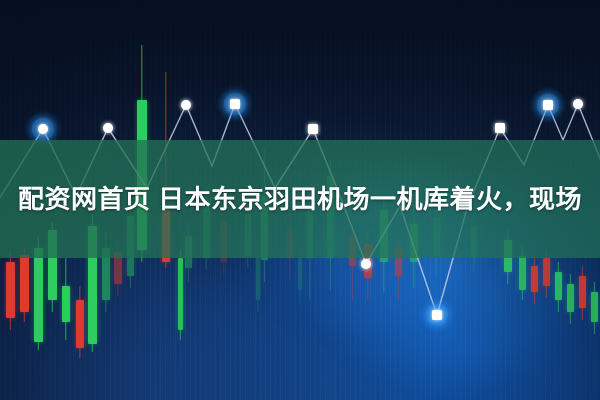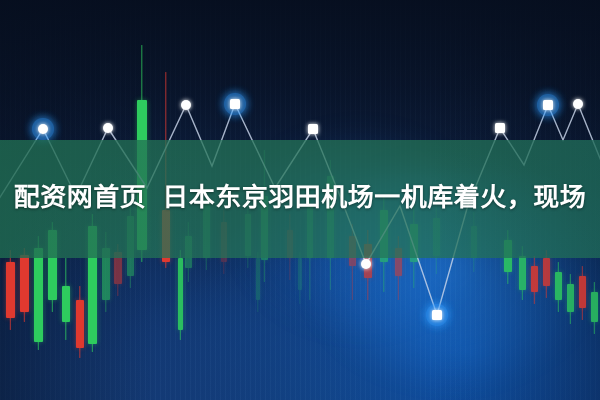--- a/index.html
+++ b/index.html
@@ -295,17 +295,17 @@
       <rect x="495" y="123" width="10" height="10" rx="1.5" fill="#ffffff" filter="url(#softGlow)"></rect>
       <circle cx="548" cy="105" r="11" fill="#2f9bff" opacity="0.55" filter="url(#nodeGlow)"></circle>
       <rect x="543" y="100" width="10" height="10" rx="1.5" fill="#ffffff" filter="url(#softGlow)"></rect>
       <circle cx="578" cy="104" r="5" fill="#ffffff" filter="url(#softGlow)"></circle>
     </svg>
 
   <div class="band" id="band" style="top: 140px; height: 118px;">
     <div class="band-inner"></div>
   </div>
 
-  <div class="headline" id="headline" style="top: 140px; height: 118px; font-family: Liberation Mono, monospace;">
+  <div class="headline" id="headline" style="top: 140px; height: 118px;">
     <div class="l1">配资网首页 日本东京羽田机场一机库着火，现场</div>
   </div>
 
 </div>
 
 </body></html>

